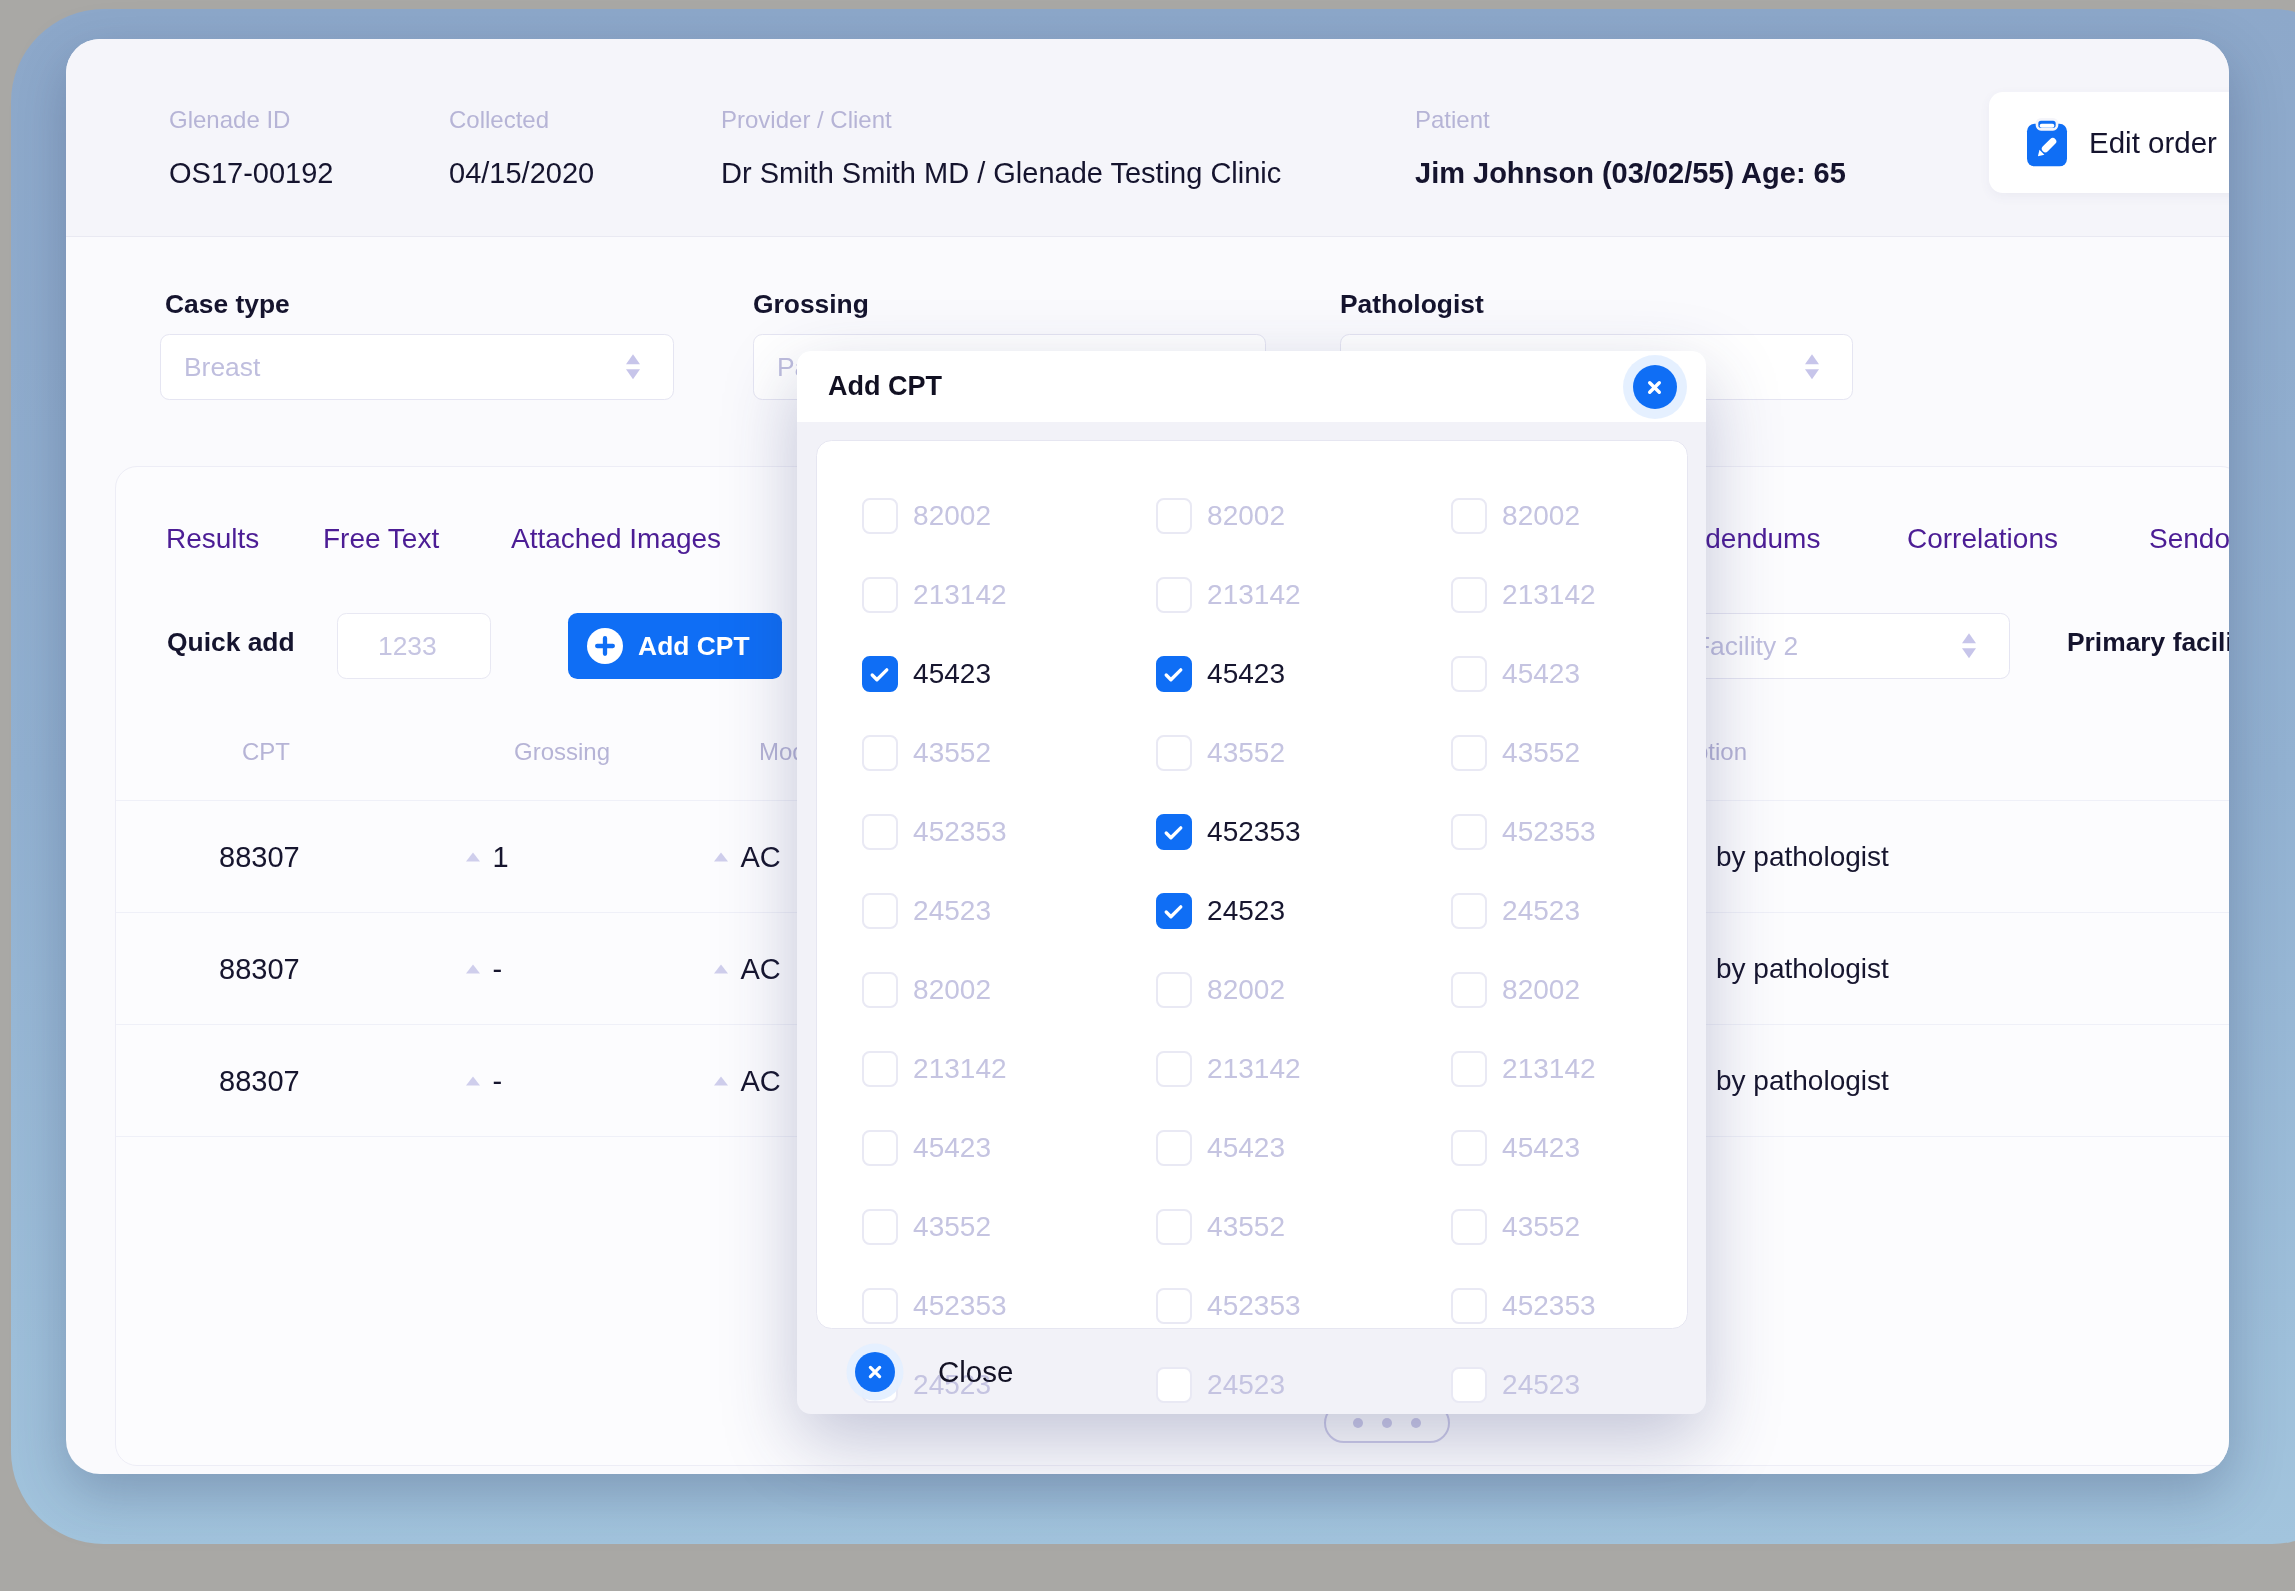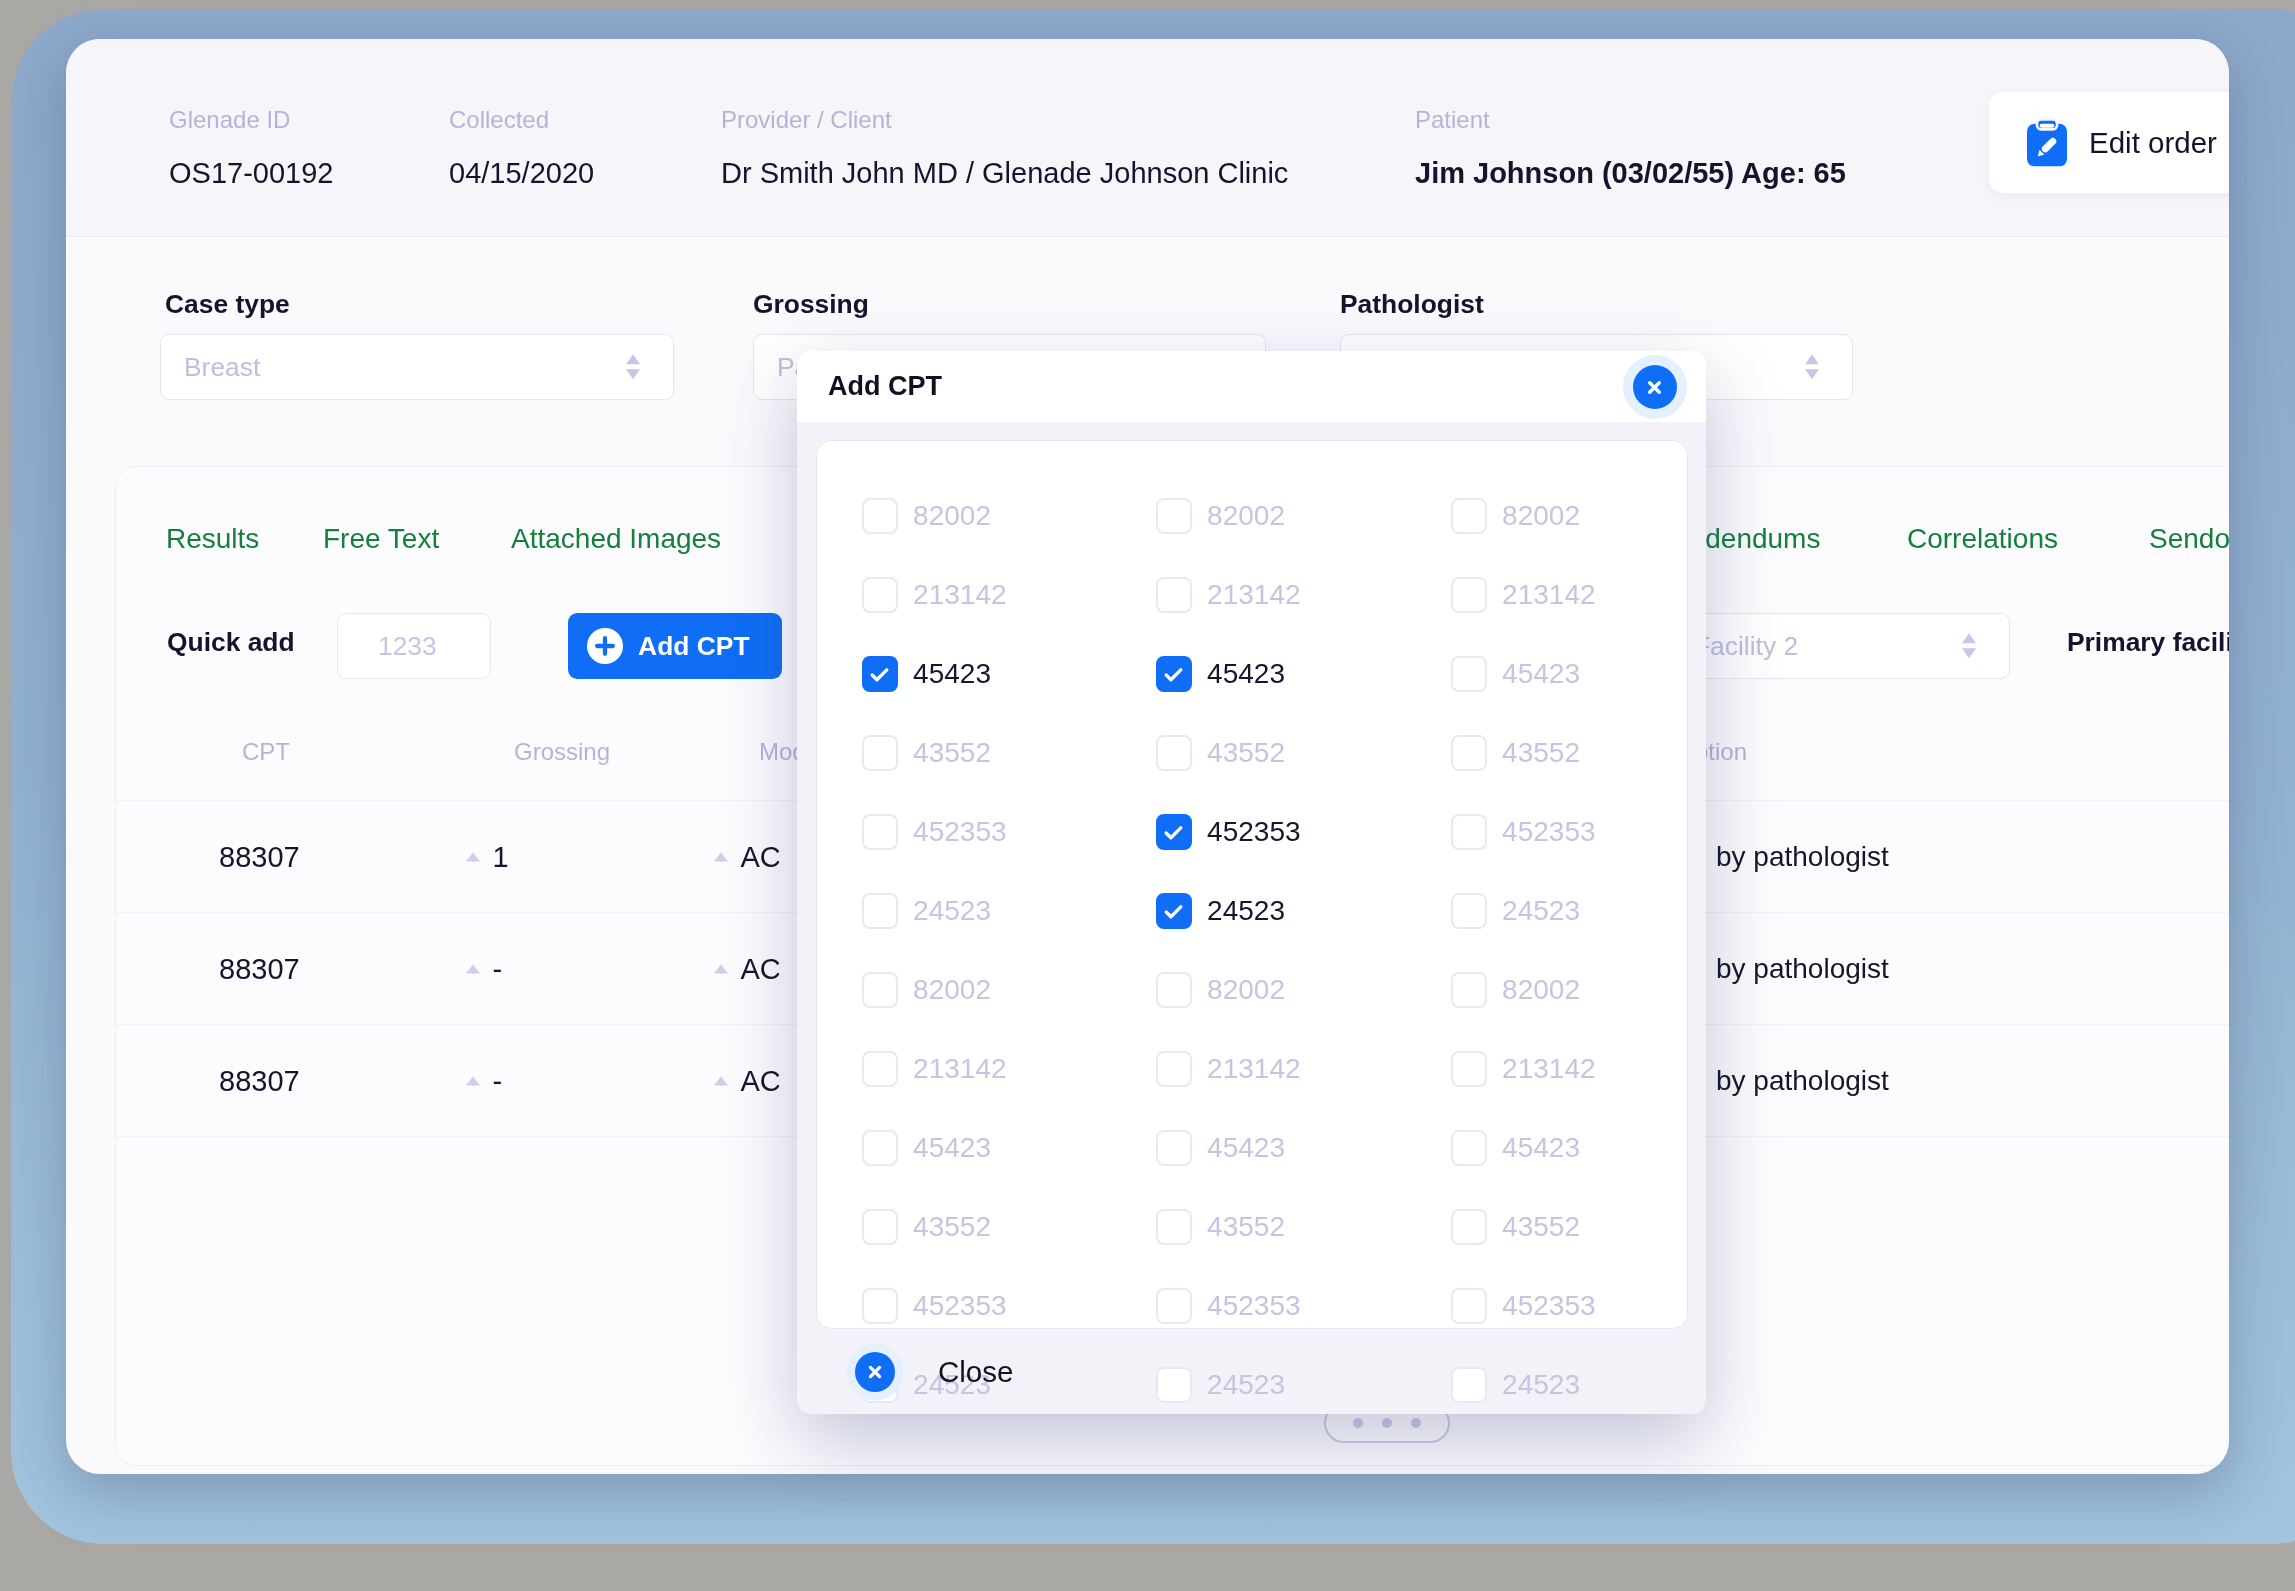--- a/index.html
+++ b/index.html
@@ -71,21 +71,21 @@
   .lbl-gross{ left:687px; }
   .sel-path { left:1274px; width:513px; }
   .lbl-path { left:1274px; }
   
   .card {
     position:absolute; left:49px; top:427px; width:2128px; height:1000px;
     background:#fcfcfe; border:1.6px solid #ededf6; border-radius:22px;
   }
   .tab {
     position:absolute; top:50px; height:44px; line-height:44px;
-    font-size:28px; font-weight:500; color:#15803d; white-space:nowrap; cursor:pointer;
+    font-size:28px; font-weight:500; color:#4c1d95; white-space:nowrap; cursor:pointer;
     background:none; border:none; font-family:inherit; padding:0;
   }
   .tab-0 { left:50px; }  .tab-1 { left:207px; } .tab-2 { left:395px; }
   .tab-3 { left:1555px; } .tab-4 { left:1791px; } .tab-5 { left:2033px; }
   .qa-label { position:absolute; left:51px; top:160px; font-size:26.4px; font-weight:700; color:#15142e; }
   .qa-input {
     position:absolute; left:221px; top:146px; width:154px; height:66px;
     border:1.6px solid #e8e8f3; border-radius:9.3px; background:#fff;
     font-size:26.4px; font-family:inherit; color:#737373; padding-left:40px; outline:none;
   }
@@ -172,21 +172,21 @@
     <div class="field f-result">
       <div class="flabel">Glenade ID</div>
       <div class="fvalue">OS17-00192</div>
     </div>
     <div class="field f-collected">
       <div class="flabel">Collected</div>
       <div class="fvalue">04/15/2020</div>
     </div>
     <div class="field f-provider">
       <div class="flabel">Provider / Client</div>
-      <div class="fvalue">Dr Smith John MD / Glenade Johnson Clinic</div>
+      <div class="fvalue">Dr Smith Smith MD / Glenade Testing Clinic</div>
     </div>
     <div class="field f-patient">
       <div class="flabel">Patient</div>
       <div class="fvalue">Jim Johnson (03/02/55) Age: 65</div>
     </div>
     <button class="edit-order">
       <svg class="eo-icon" viewBox="0 0 26 30">
         <rect x="1" y="3.5" width="24" height="25.5" rx="4.5" fill="#0f6ef5"></rect>
         <rect x="7" y="0.8" width="12" height="6" rx="2.4" fill="#0f6ef5" stroke="#f5f5fa" stroke-width="1.6"></rect>
         <rect x="8.6" y="3.4" width="8.8" height="2.4" rx="1.2" fill="#ffffff"></rect>

